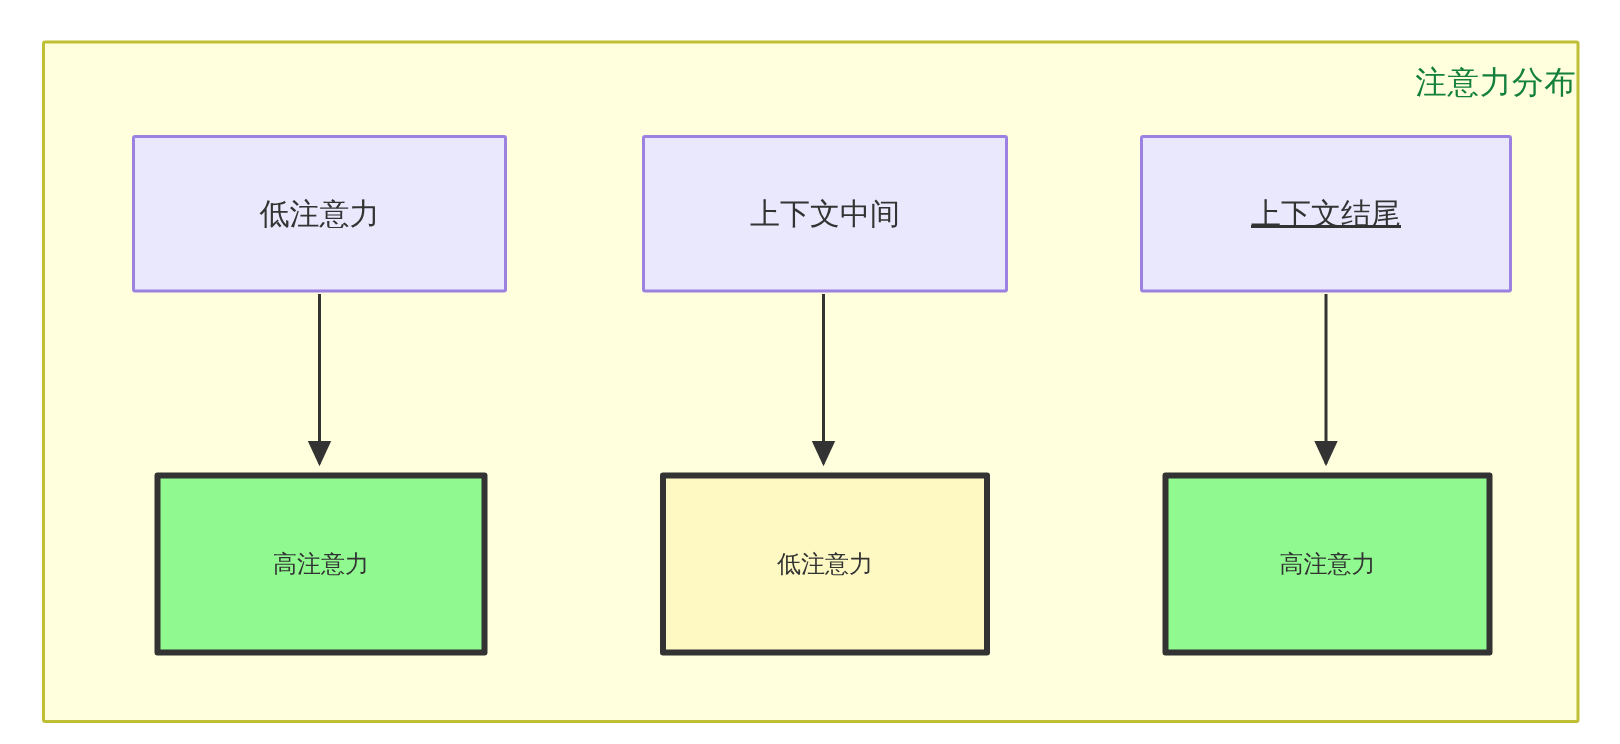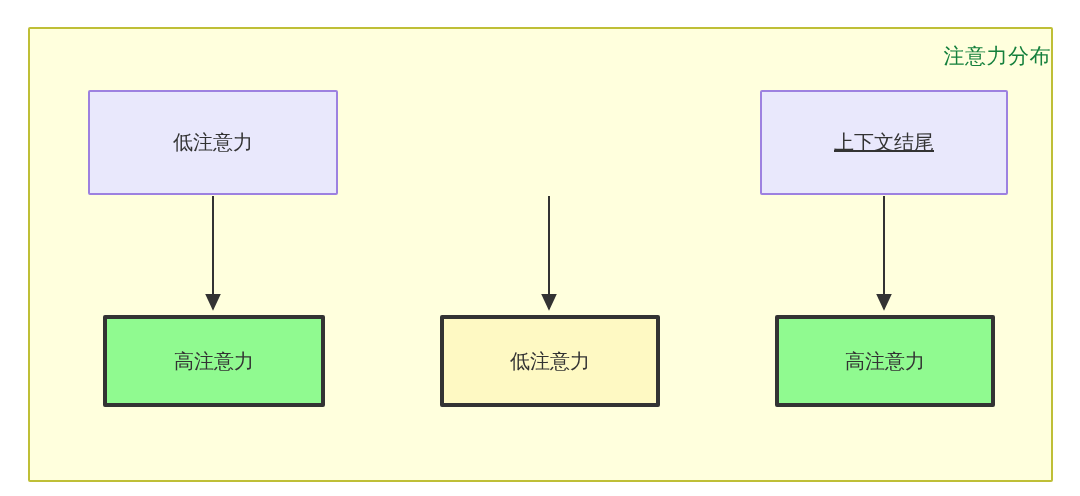--- a/index.html
+++ b/index.html
@@ -63,22 +63,22 @@
     background: #e9e8fc;
     border: 2px solid #9d81e0;
     border-radius: 2px;
     font-size: 20px;
     height: 105px;
   }
 
   .node-result {
     border: 4px solid #333333;
     border-radius: 2px;
-    font-size: 20px;
-    height: 92px;
+    font-size: 16px;
+    height: 122px;
   }
 
   .fill-high { background: #90fa90; }
   .fill-low  { background: #fef9c3; }
 
   
   .col0-top { left: 88px;  width: 250px; top: 90px; }
   .col1-top { left: 428px; width: 244px; top: 90px; }
   .col2-top { left: 760px; width: 248px; top: 90px; text-decoration: underline; }
 
@@ -117,19 +117,20 @@
     </g>
     <g>
       <line x1="549" y1="196" x2="549" y2="309" stroke="#333333" stroke-width="2" marker-end="url(#arrowhead)"></line>
     </g>
     <g>
       <line x1="884" y1="196" x2="884" y2="309" stroke="#333333" stroke-width="2" marker-end="url(#arrowhead)"></line>
     </g>
   </svg>
 
   <div class="node node-source col0-top">低注意力</div>
+  <div class="node node-source col1-top">上下文中间</div>
   <div class="node node-source col2-top">上下文结尾</div>
 
   <div class="node node-result fill-high col0-bot">高注意力</div>
   <div class="node node-result fill-low col1-bot">低注意力</div>
   <div class="node node-result fill-high col2-bot">高注意力</div>
 
 </div>
 
 </body></html>

